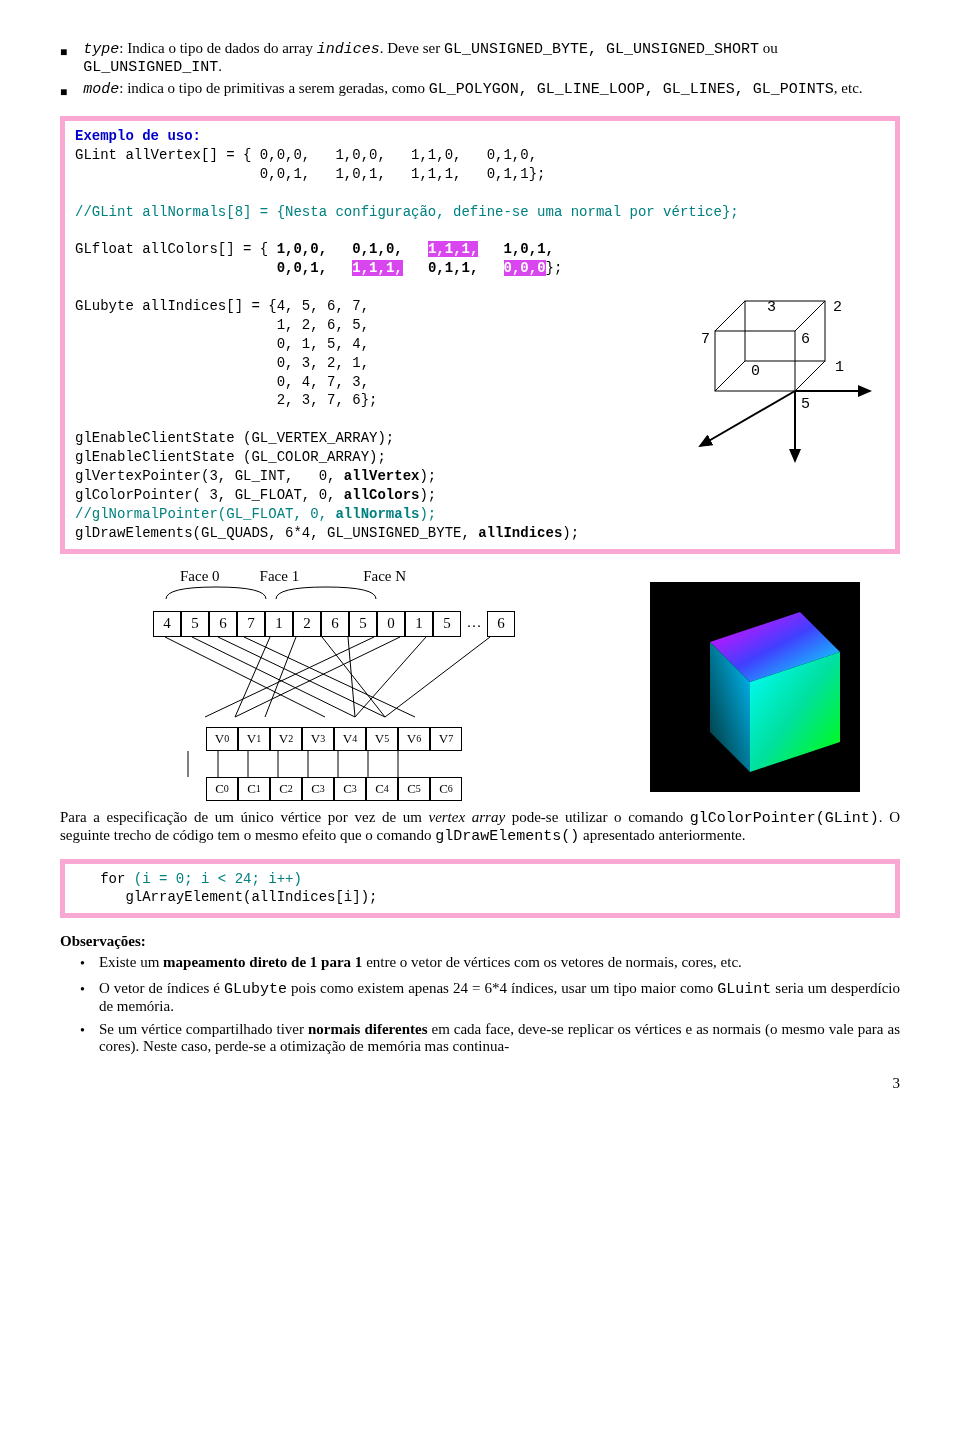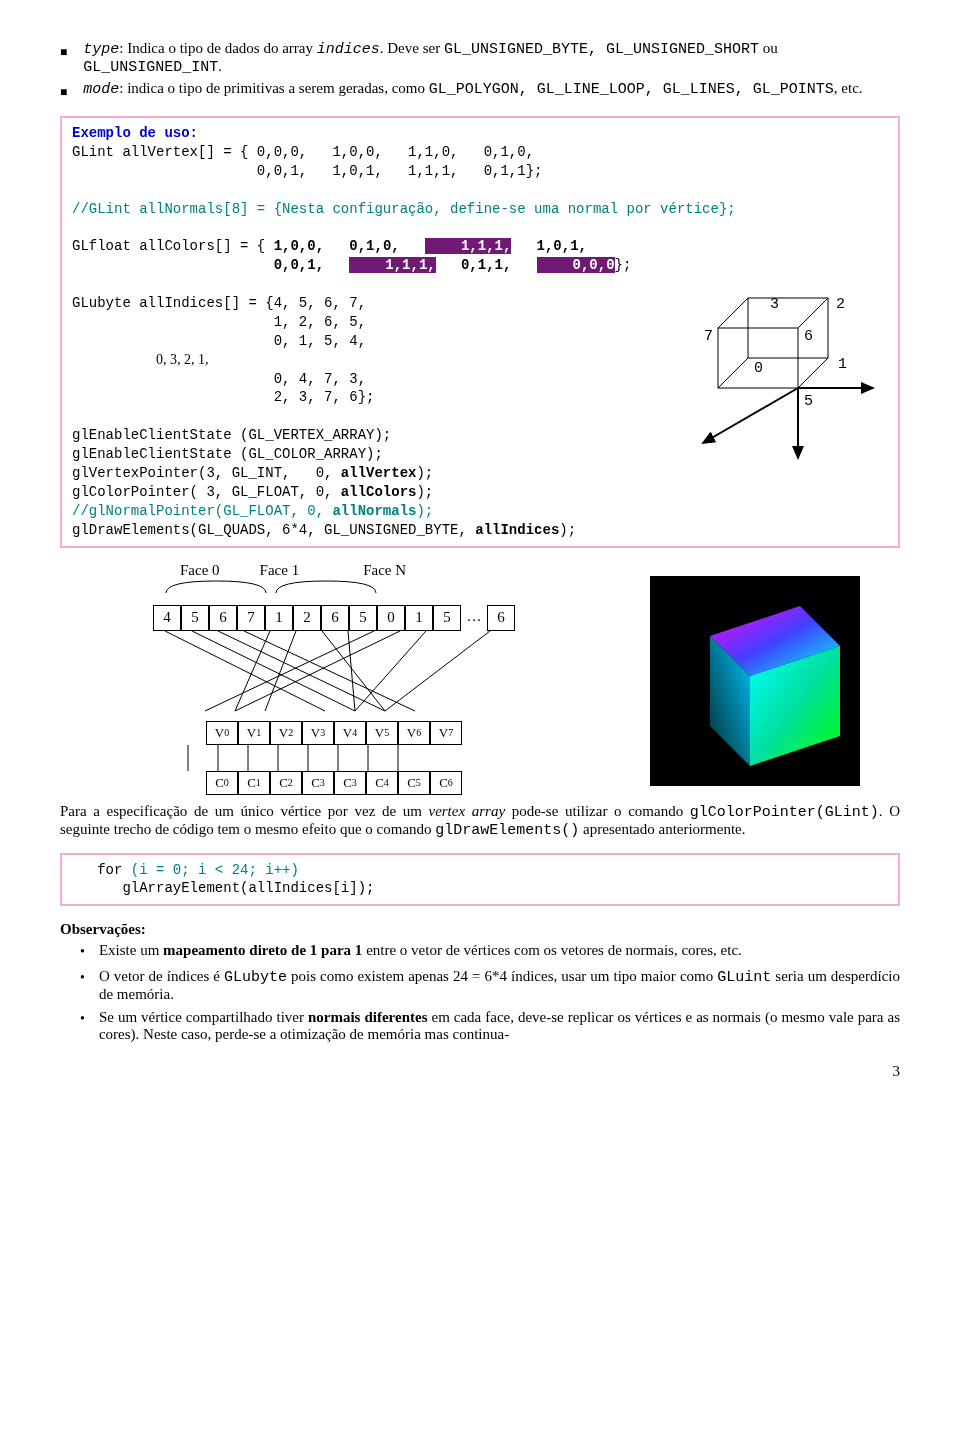--- a/index.html
+++ b/index.html
@@ -12,29 +12,29 @@
     width: 840px;
   }
   .bullet-list { margin: 0; padding: 0; list-style: none; }
   .bullet-list li { display: flex; margin-bottom: 4px; }
   .bullet-sq { color: #000; font-size: 12px; padding-right: 16px; line-height: 20px; padding-top:2px;}
   .bullet-dot { color: #000; font-size: 14px; padding-right: 14px; line-height: 20px;}
   .mono { font-family: "Courier New", monospace; }
   .italic { font-style: italic; }
   .bold { font-weight: bold; }
   .code-box {
-    border: 2px solid #f9a8d4;
+    border: 5px solid #f9a8d4;
     padding: 6px 10px;
     margin: 14px 0;
     font-family: "Courier New", monospace;
     font-size: 14px;
     line-height: 1.35;
     position: relative;
   }
-  .hl { background: #701a75; color: #fff; padding-left: 36px; }
+  .hl { background: #d946ef; color: #fff; }
   .blue { color: #0000cc; }
   .teal { color: #008080; }
   .diagram {
     position: absolute;
     right: 20px;
     top: 170px;
     width: 200px;
     height: 180px;
   }
   .face-labels { display:flex; justify-content:flex-start; gap:40px; margin-left:120px; font-family:"Times New Roman";}
@@ -78,21 +78,21 @@
   <div style="white-space:pre;">                      0,0,1,   1,0,1,   1,1,1,   0,1,1};</div>
   <br>
   <div class="teal" style="white-space:pre;">//GLint allNormals[8] = {Nesta configuração, define-se uma normal por vértice};</div>
   <br>
   <div style="white-space:pre;"><span>GLfloat allColors[] = { </span><span class="bold">1,0,0,</span><span>   </span><span class="bold">0,1,0,</span><span>   </span><span class="hl bold">1,1,1,</span><span>   </span><span class="bold">1,0,1,</span></div>
   <div style="white-space:pre;"><span>                        </span><span class="bold">0,0,1,</span><span>   </span><span class="hl bold">1,1,1,</span><span>   </span><span class="bold">0,1,1,</span><span>   </span><span class="hl bold">0,0,0</span><span>};</span></div>
   <br>
   <div style="white-space:pre;">GLubyte allIndices[] = {4, 5, 6, 7,</div>
   <div style="white-space:pre;">                        1, 2, 6, 5,</div>
   <div style="white-space:pre;">                        0, 1, 5, 4,</div>
-  <div style="white-space:pre;font-family:Liberation Serif, serif;">                        0, 3, 2, 1,</div>
+  <div style="white-space:pre;">                        0, 3, 2, 1,</div>
   <div style="white-space:pre;">                        0, 4, 7, 3,</div>
   <div style="white-space:pre;">                        2, 3, 7, 6};</div>
   <br>
   <div style="white-space:pre;">glEnableClientState (GL_VERTEX_ARRAY);</div>
   <div style="white-space:pre;">glEnableClientState (GL_COLOR_ARRAY);</div>
   <div style="white-space:pre;"><span>glVertexPointer(3, GL_INT,   0, </span><span class="bold">allVertex</span><span>);</span></div>
   <div style="white-space:pre;"><span>glColorPointer( 3, GL_FLOAT, 0, </span><span class="bold">allColors</span><span>);</span></div>
   <div class="teal" style="white-space:pre;"><span>//glNormalPointer(GL_FLOAT, 0, </span><span class="bold">allNormals</span><span>);</span></div>
   <div style="white-space:pre;"><span>glDrawElements(GL_QUADS, 6*4, GL_UNSIGNED_BYTE, </span><span class="bold">allIndices</span><span>);</span></div>
 

